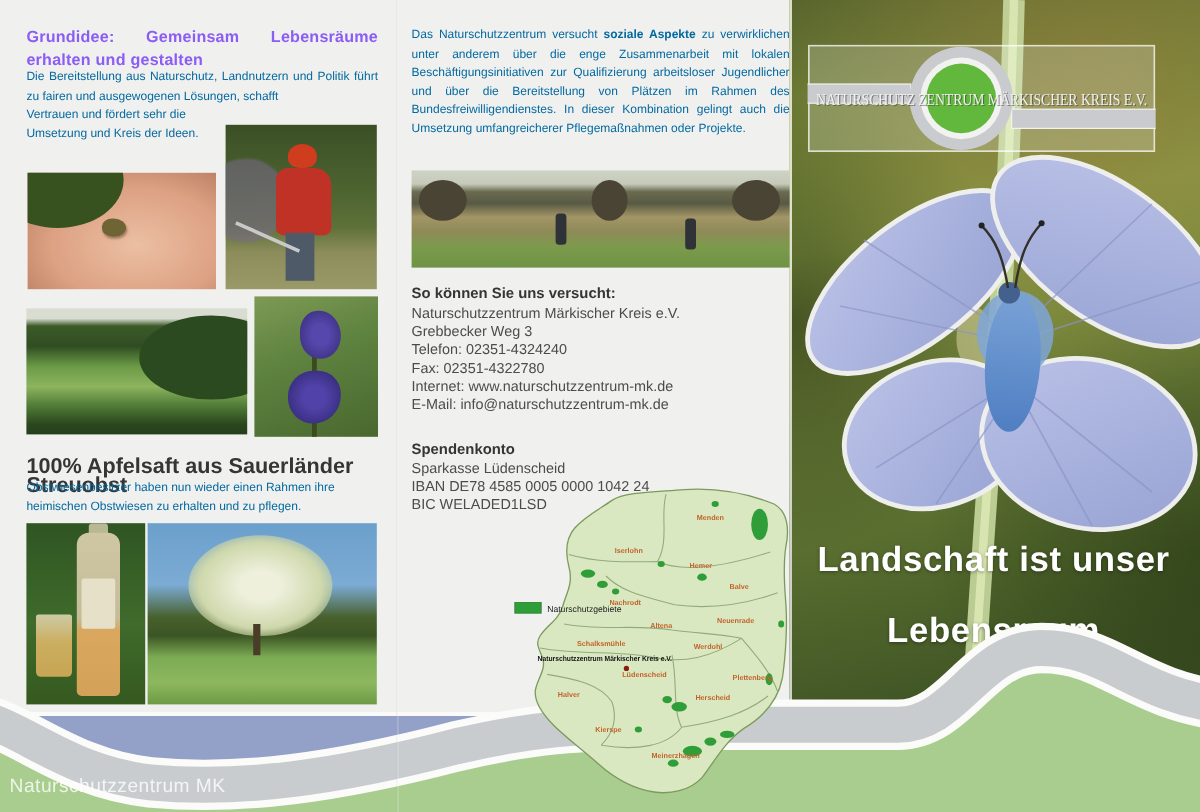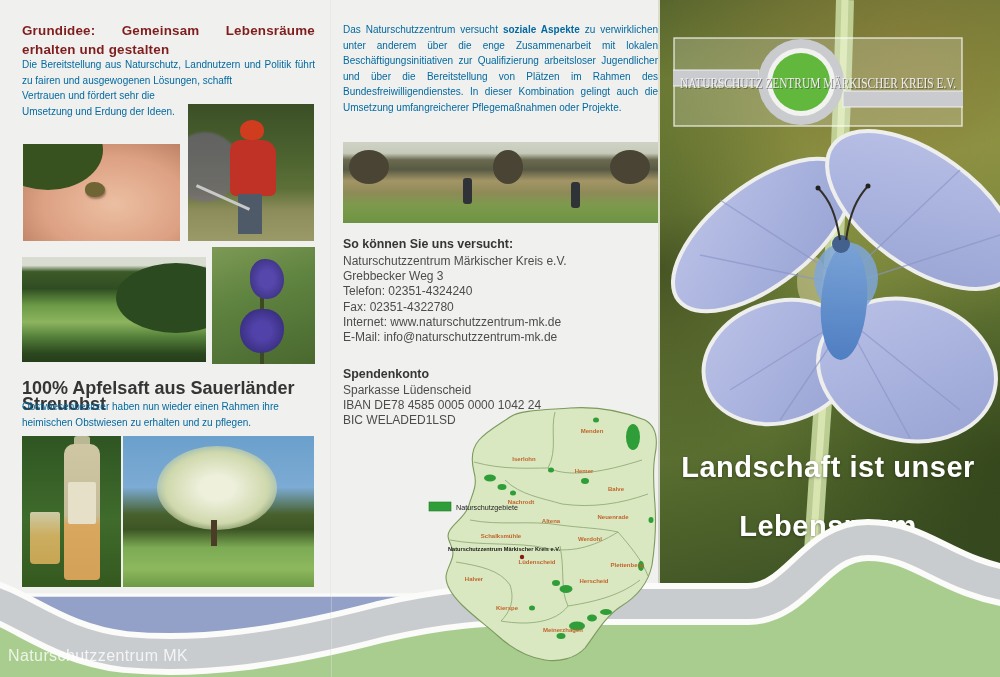--- a/index.html
+++ b/index.html
@@ -4,21 +4,21 @@
 <style>
   * { margin:0; padding:0; box-sizing:border-box; }
   html,body { background:#888; }
   #page {
     position:relative; width:1000px; height:677px; overflow:hidden;
     background:#f0f0ee; outline:1px solid #8a8a8a;
     font-family:"Liberation Sans", sans-serif; color:#4a4a4a;
   }
   .abs { position:absolute; }
   
-  .h1 { font-size:13.4px; font-weight:bold; color:#7f1d1d; line-height:19px; text-align:justify; letter-spacing:.2px; }
+  .h1 { font-size:13.4px; font-weight:bold; color:#8b5cf6; line-height:19px; text-align:justify; letter-spacing:.2px; }
   .body-text { font-size:10px; line-height:15.5px; text-align:justify; color:#0369a1; }
   .plain { text-align:left; }
   .contact-h { font-size:12.4px; font-weight:bold; color:#353535; line-height:16px; }
   .contact-line { font-size:12px; line-height:15.2px; color:#4c4c4c; }
   .fold { position:absolute; top:0; width:2px; height:677px; background:linear-gradient(to right, rgba(0,0,0,.05), rgba(255,255,255,.35)); }
   
   .photo { position:absolute; overflow:hidden; }
   .ph-hand { background:
       radial-gradient(ellipse at 58% 62%, #ecbfa2 0%, #dda184 55%, #c08468 85%, #a96f55 100%);
   }
@@ -143,21 +143,21 @@
       <circle cx="128" cy="45" r="43" fill="#c9cbce"></circle>
       <circle cx="128" cy="45" r="34" fill="#f2f2f0"></circle>
       <circle cx="128" cy="45" r="29" fill="#62b83c"></circle>
     </g>
     <text class="logo-shadow" x="146" y="51.5" text-anchor="middle" textLength="276" lengthAdjust="spacingAndGlyphs">NATURSCHUTZ ZENTRUM MÄRKISCHER KREIS E.V.</text>
     <text class="logo-serif" x="145" y="50.5" text-anchor="middle" textLength="276" lengthAdjust="spacingAndGlyphs">NATURSCHUTZ ZENTRUM MÄRKISCHER KREIS E.V.</text>
   </svg>
 
   <div class="abs h1" style="left:22px; top:21px; width:293px;">Grundidee: Gemeinsam Lebensräume erhalten und gestalten</div>
   <div class="abs body-text" style="left:22px; top:57px; width:293px;">Die Bereitstellung aus Naturschutz, Landnutzern und Politik führt zu fairen und ausgewogenen Lösungen, schafft</div>
-  <div class="abs body-text plain" style="left:22px; top:88px; width:164px;">Vertrauen und fördert sehr die Umsetzung und Erdung der Ideen.</div>
+  <div class="abs body-text plain" style="left:22px; top:88px; width:164px;">Vertrauen und fördert sehr die Umsetzung und Kreis der Ideen.</div>
 
   <div class="photo ph-worker" style="left:188px; top:104px; width:126px; height:137px;">
     <div class="bush"></div>
       <div class="jacket"></div>
       <div class="helmet"></div>
       <div class="pants"></div>
       <div class="tool"></div>
   </div>
   <div class="photo ph-hand" style="left:23px; top:144px; width:157px; height:97px;">
     <div class="corner"></div>

